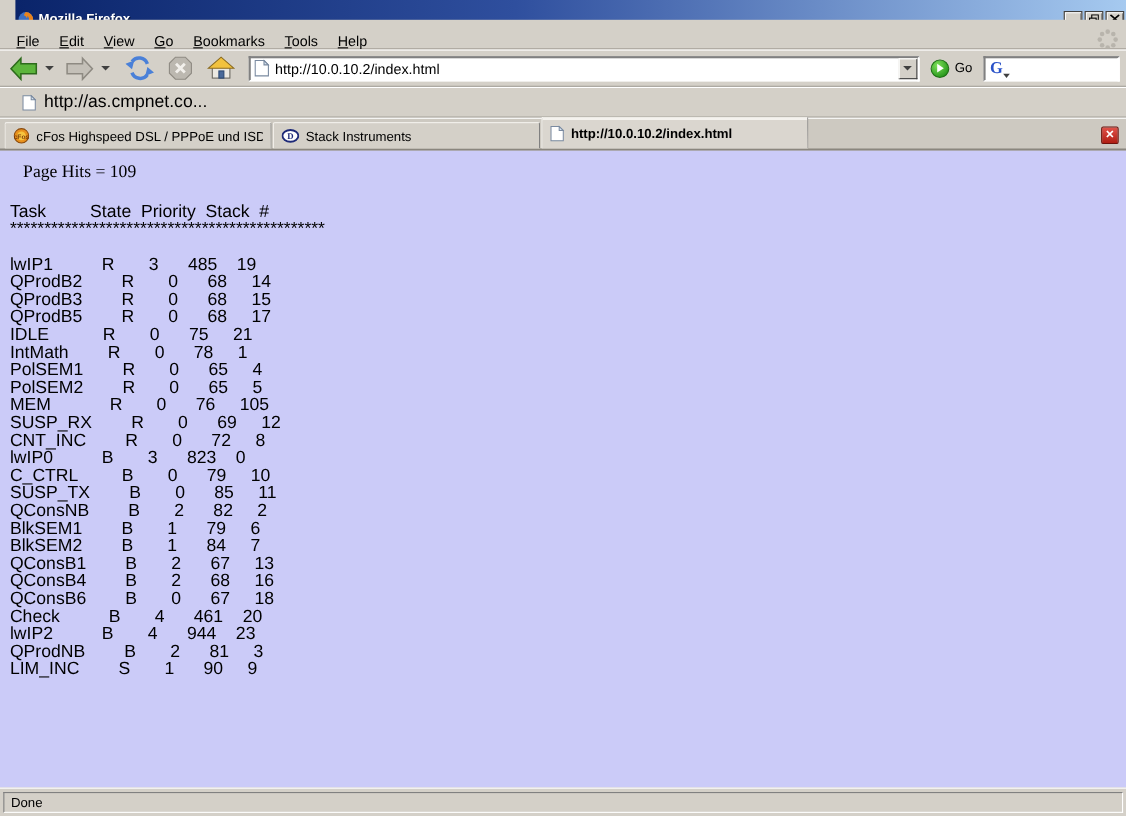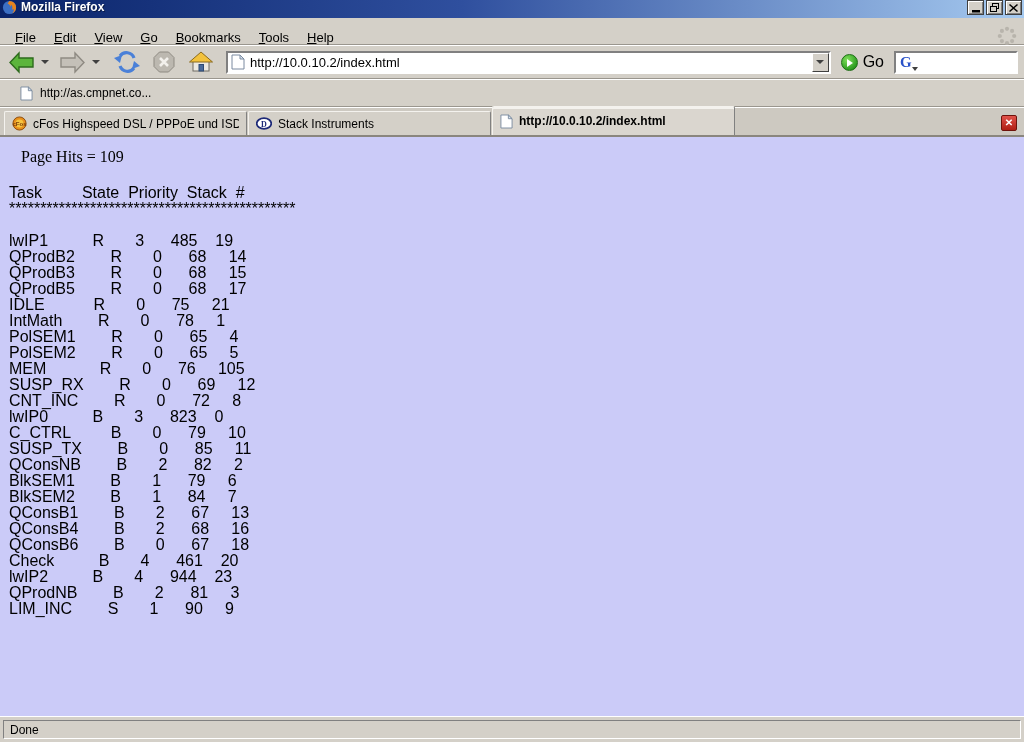--- a/index.html
+++ b/index.html
@@ -6,23 +6,23 @@
   html,body { margin:0; padding:0; width:1024px; height:742px; overflow:hidden; }
   body {
     font-family:"Liberation Sans", sans-serif;
     background:var(--chrome, #d4d0c8);
     position:relative;
     color:#000;
   }
 
   
   .titlebar{
-    position:absolute; top:0; left:0; right:0; height:34px;
+    position:absolute; top:0; left:14px; right:0; height:34px;
     background:linear-gradient(90deg, var(--title-start,#0a246a) 0%, #2f4f9e 45%, var(--title-end,#a6caf0) 100%);
-    display:flex; align-items:flex-start; padding:0 2px;
+    display:flex; align-items:center; padding:0 2px;
   }
   .title-text{ color:#fff; font-weight:bold; font-size:12px; margin-left:4px; flex:1;
     text-shadow:1px 1px 0 rgba(0,0,0,.4); white-space:nowrap;}
   .win-btn{
     width:17px; height:15px; margin-left:2px; background:#d4d0c8;
     border:1px solid #404040; box-shadow:inset 1px 1px 0 #fff, inset -1px -1px 0 #808080;
     display:flex; align-items:flex-end; justify-content:center; padding:1px;
   }
   .win-btn svg{display:block;}
 
@@ -48,41 +48,41 @@
     border-top:4px solid #404040; margin:0 6px 0 2px;}
   .urlbar{
     flex:1; height:23px; margin:0 6px 0 8px; background:#fff;
     border:2px solid; border-color:#808080 #fff #fff #808080;
     display:flex; align-items:center; padding-left:3px; font-size:13px; min-width:0;
   }
   .urlbar .url-text{ flex:1; white-space:nowrap; overflow:hidden; margin-left:5px;}
   .url-drop{ width:17px; height:19px; background:var(--chrome);
     border:1px solid; border-color:#fff #404040 #404040 #fff;
     display:flex; align-items:center; justify-content:center;}
-  .go-group{ display:flex; align-items:flex-end; gap:5px; margin:0 8px 0 2px; font-size:16px;}
+  .go-group{ display:flex; align-items:flex-start; gap:5px; margin:0 8px 0 2px; font-size:12px;}
   .go-circle{ width:17px; height:17px; border-radius:50%;
     background:radial-gradient(circle at 35% 30%, #7fe05a, #2f9e22 70%, #1c6e14);
     border:1px solid #1c6e14; display:flex; align-items:center; justify-content:center;}
   .go-circle span{ width:0; height:0; border-top:4px solid transparent; border-bottom:4px solid transparent;
     border-left:6px solid #fff; margin-left:2px;}
   .searchbox{
     width:124px; height:23px; background:#fff;
     border:2px solid; border-color:#808080 #fff #fff #808080;
     display:flex; align-items:center; padding-left:4px;
   }
   .g-logo{ font-family:"Liberation Serif", serif; font-weight:bold; font-size:15px; color:#2a52c8;
     position:relative; line-height:1;}
   .g-logo::after{ content:""; position:absolute; right:-6px; bottom:-1px;
     border-left:3.5px solid transparent; border-right:3.5px solid transparent; border-top:4px solid #404040;}
 
   
   .bookmarksbar{
     position:absolute; top:79px; left:0; right:0; height:28px;
     background:var(--chrome); display:flex; align-items:center; padding:0 16px;
-    border-top:1px solid #fff; border-bottom:1px solid #9a968e; font-size:12px;
+    border-top:1px solid #fff; border-bottom:1px solid #9a968e; font-size:16px;
   }
   .bookmark-item{ display:flex; align-items:center; gap:7px; padding:2px 4px;}
 
   
   .tabstrip{
     position:absolute; top:107px; left:0; right:0; height:30px;
     background:#cdc9c1; display:flex; align-items:flex-end; padding:0 4px;
     border-top:1px solid #fff; border-bottom:2px solid #8a867e;
   }
   .tab{

